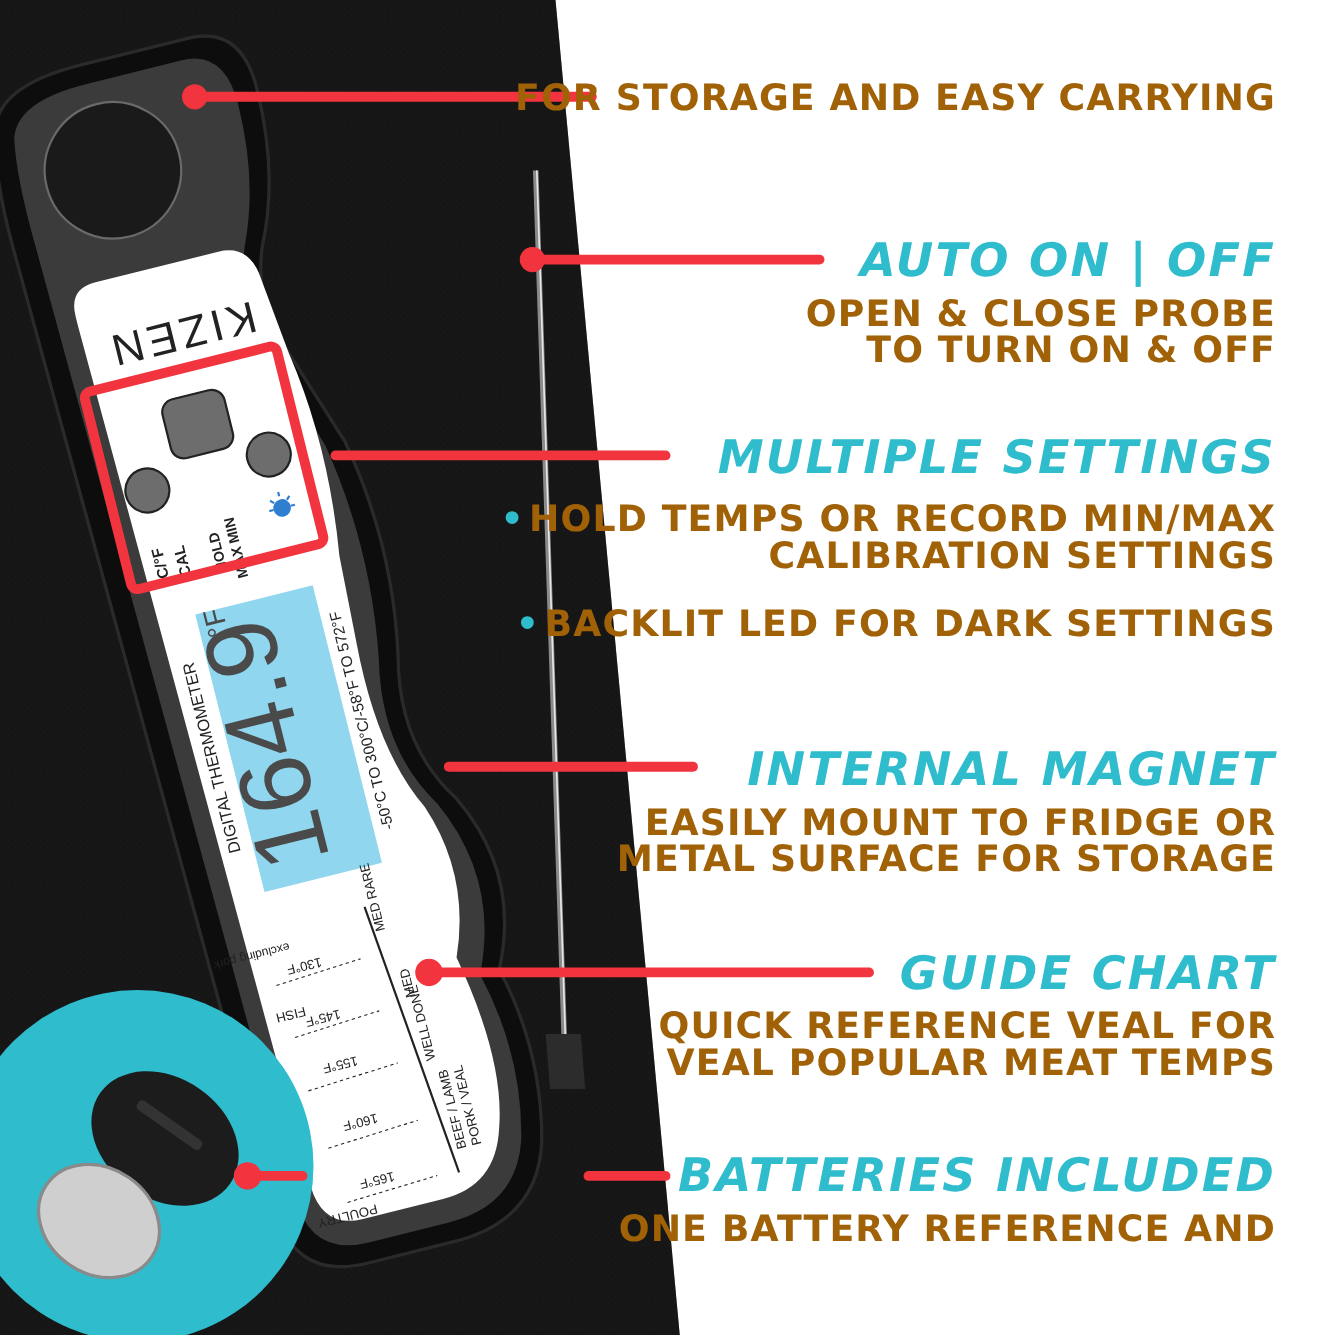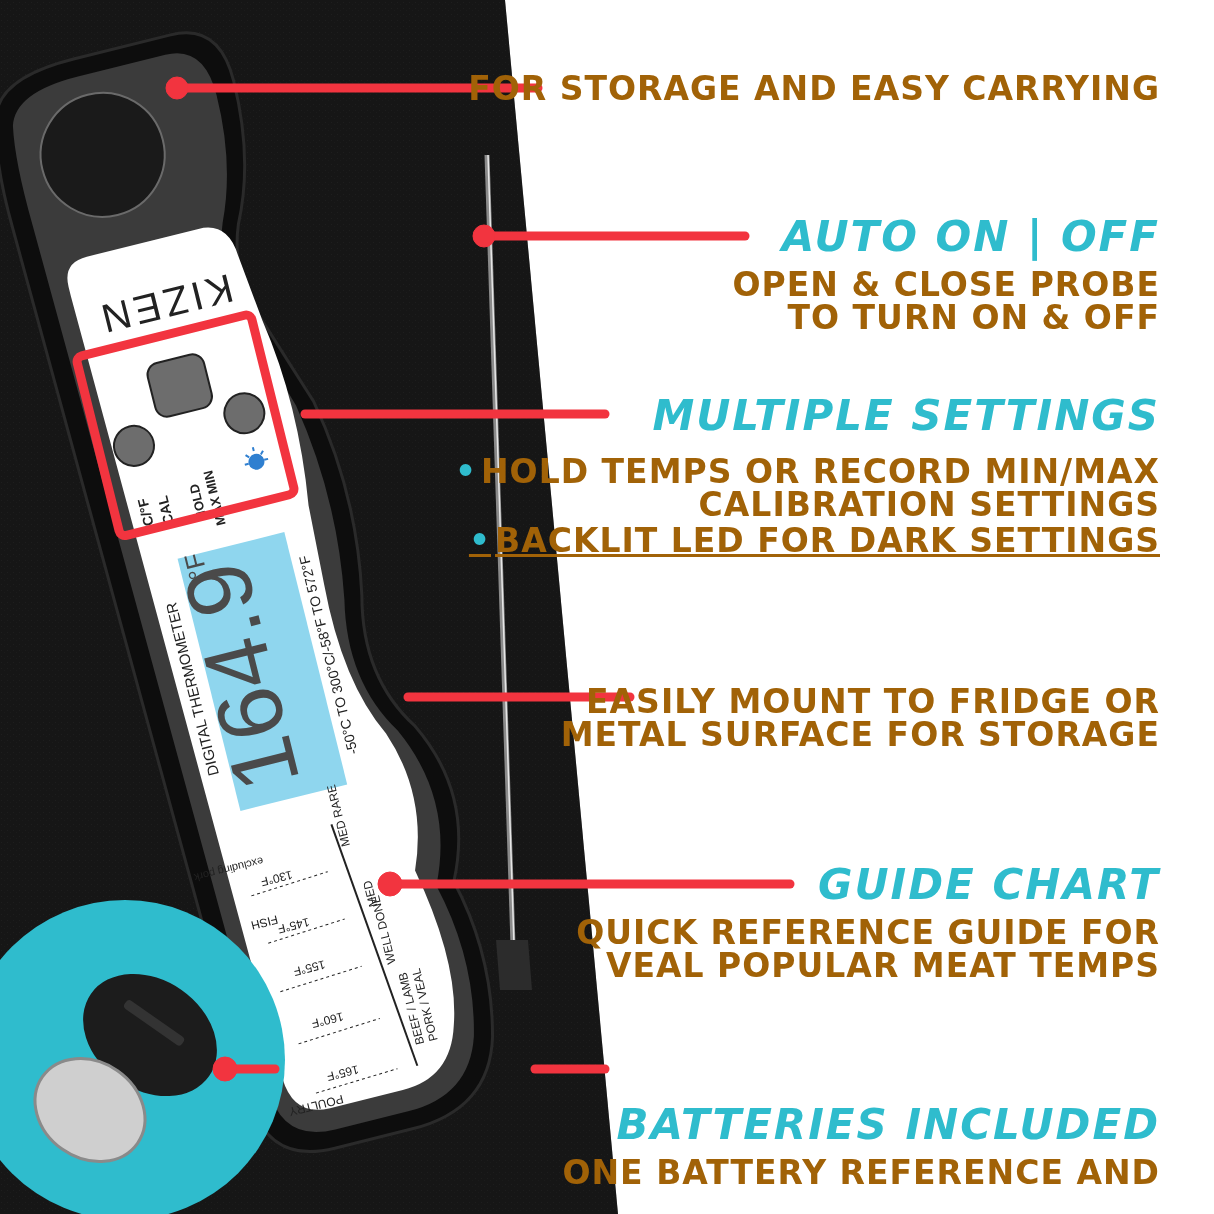--- a/index.html
+++ b/index.html
@@ -126,32 +126,33 @@
   <div class="feature" style="top:214px;">
     <div class="title">AUTO ON | OFF</div>
     <div class="desc" style="margin-top:8px;">OPEN &amp; CLOSE PROBE</div>
     <div class="desc">TO TURN ON &amp; OFF</div>
   </div>
 
   <div class="feature bullets" style="top:393px;">
     <div class="title">MULTIPLE SETTINGS</div>
     <div class="desc bullet" style="margin-top:16px;">HOLD TEMPS OR RECORD MIN/MAX</div>
     <div class="desc" style="margin-top:0;">CALIBRATION SETTINGS</div>
-    <div class="desc bullet" style="margin-top:3px;text-decoration:underline;">BACKLIT LED FOR DARK SETTINGS</div>
+    <div class="desc bullet" style="margin-top:29px;">BACKLIT LED FOR DARK SETTINGS</div>
   </div>
 
   <div class="feature" style="top:677px;">
+    <div class="title">INTERNAL MAGNET</div>
     <div class="desc" style="margin-top:8px;">EASILY MOUNT TO FRIDGE OR</div>
     <div class="desc">METAL SURFACE FOR STORAGE</div>
   </div>
 
   <div class="feature" style="top:862px;">
     <div class="title">GUIDE CHART</div>
-    <div class="desc" style="margin-top:8px;">QUICK REFERENCE GUIDE FOR</div>
+    <div class="desc" style="margin-top:8px;">QUICK REFERENCE VEAL FOR</div>
     <div class="desc">VEAL POPULAR MEAT TEMPS</div>
   </div>
 
-  <div class="feature" style="top:1102px;text-align:right;">
+  <div class="feature" style="top:1046px;text-align:right;">
     <div class="title">BATTERIES INCLUDED</div>
     <div class="desc" style="margin-top:8px;">ONE BATTERY REFERENCE AND</div>
   </div>
 
 </div>
 
 </body></html>

